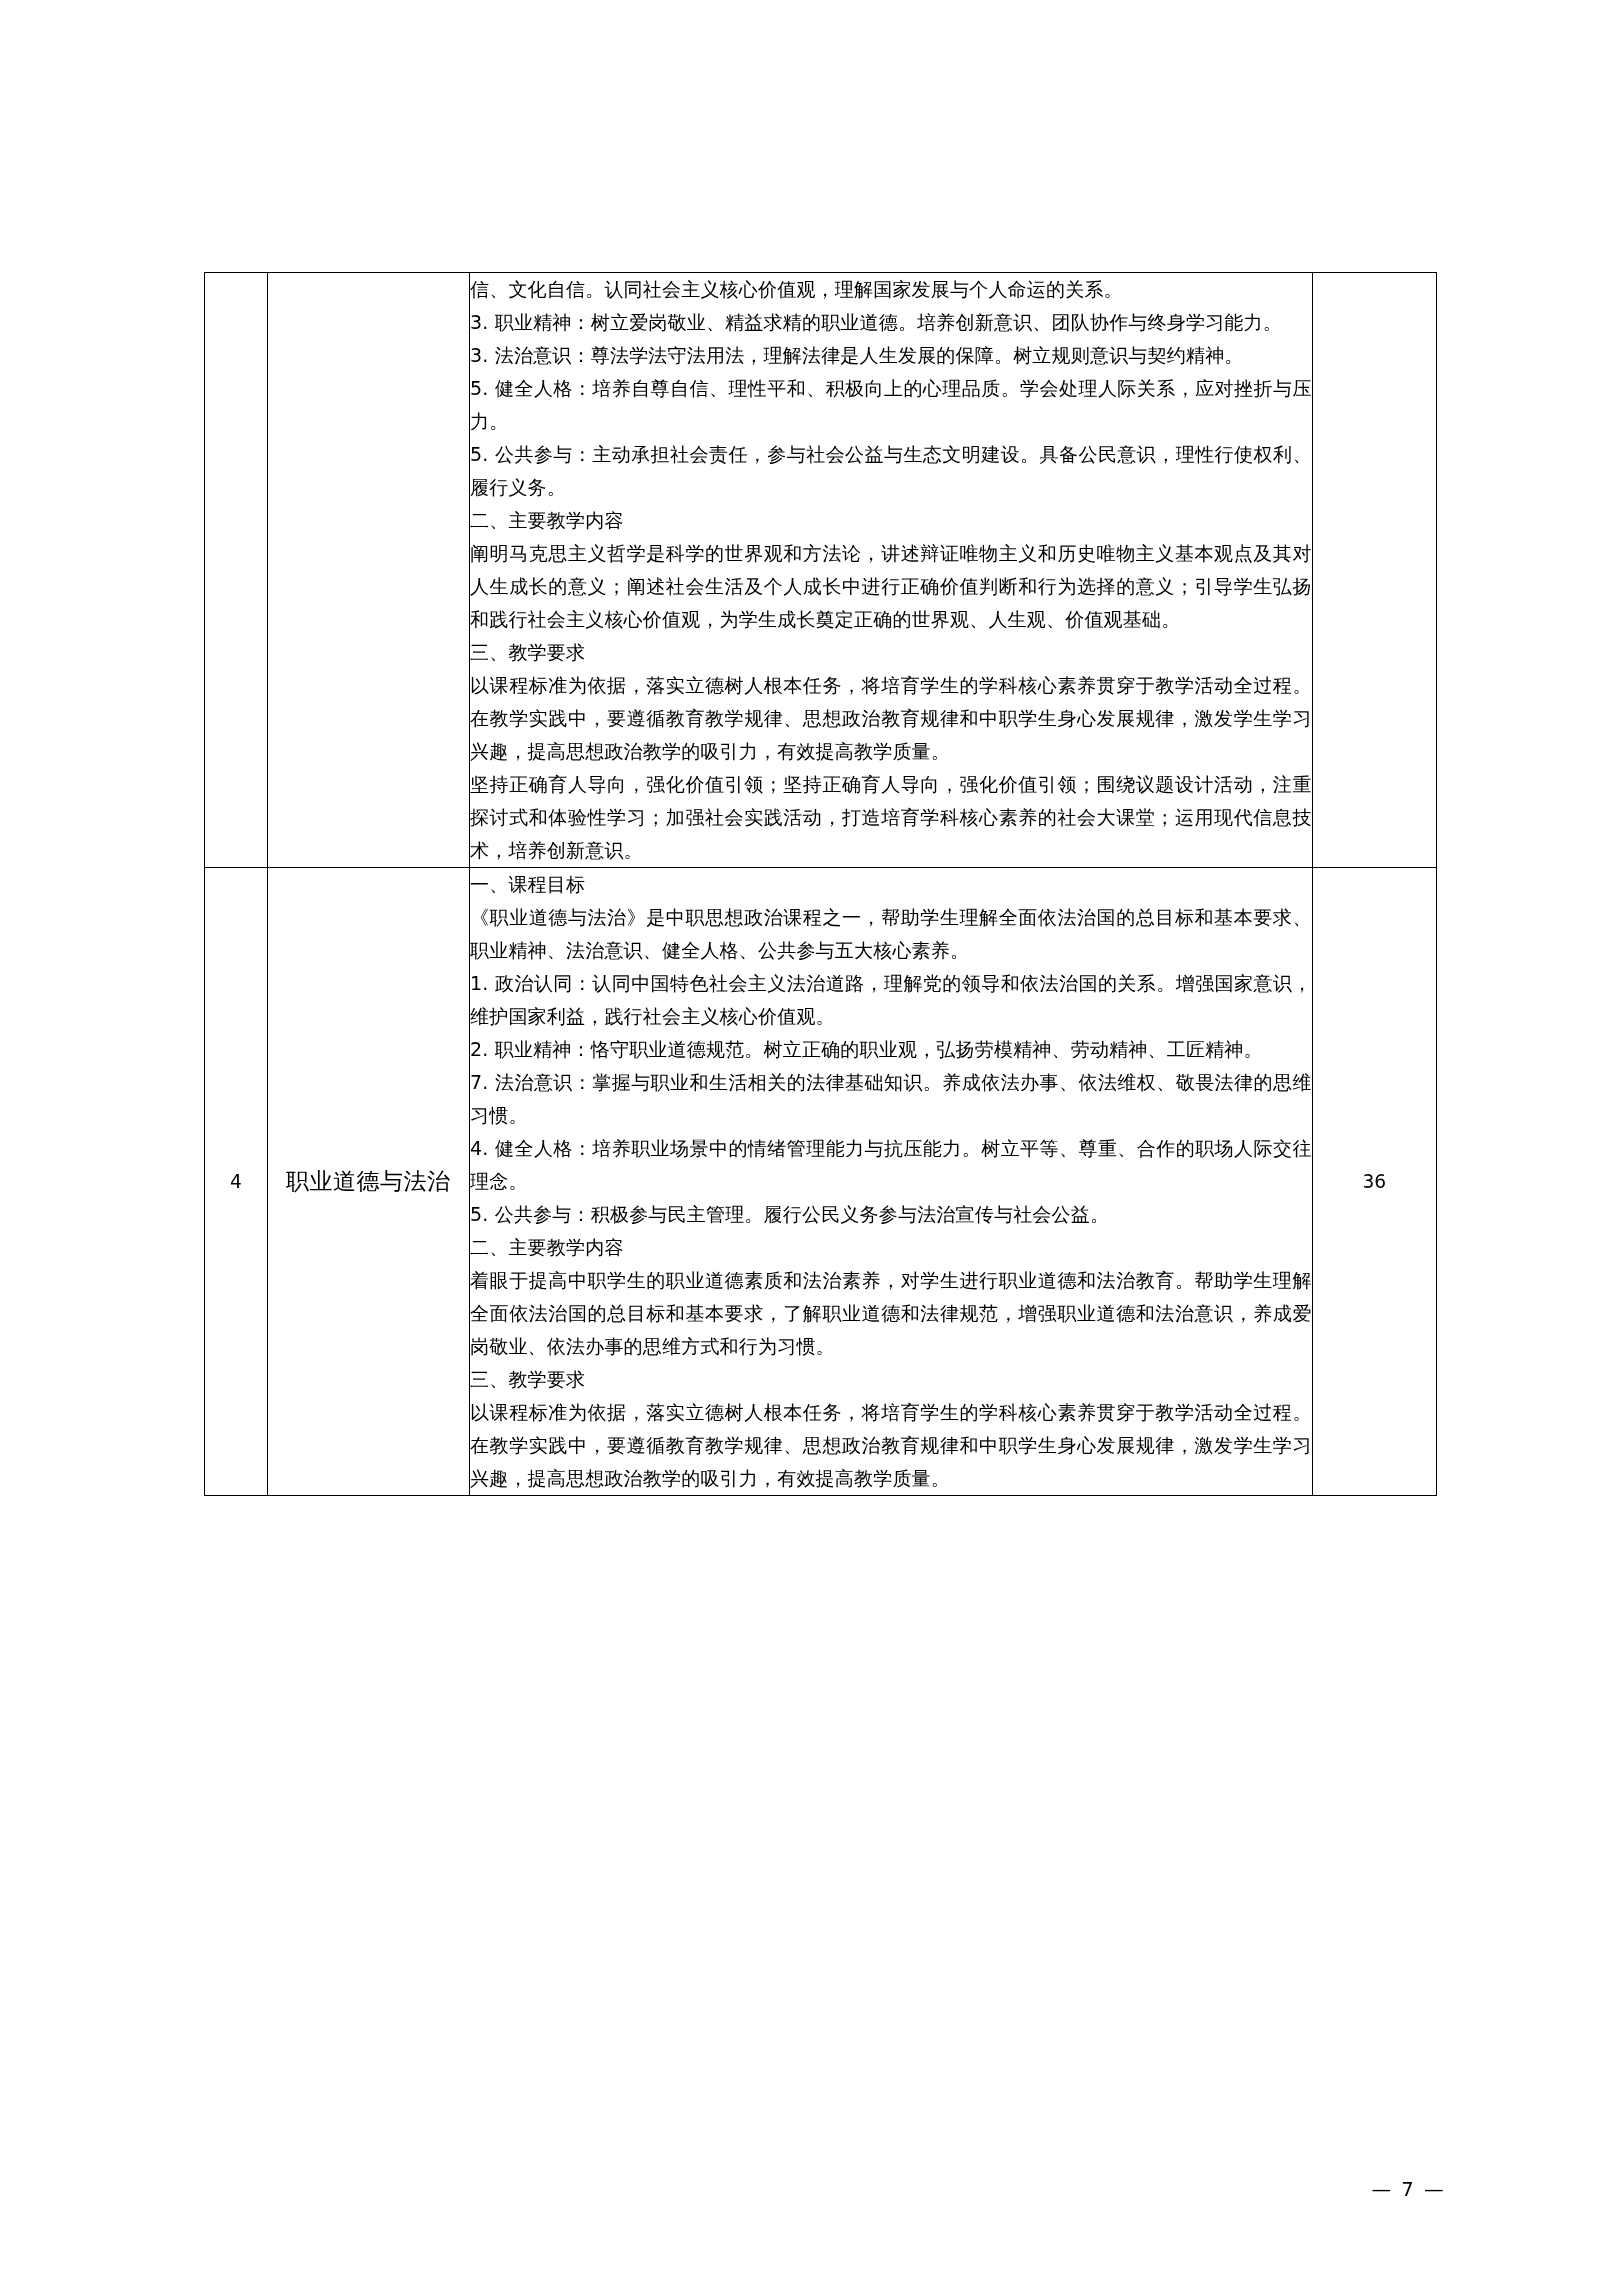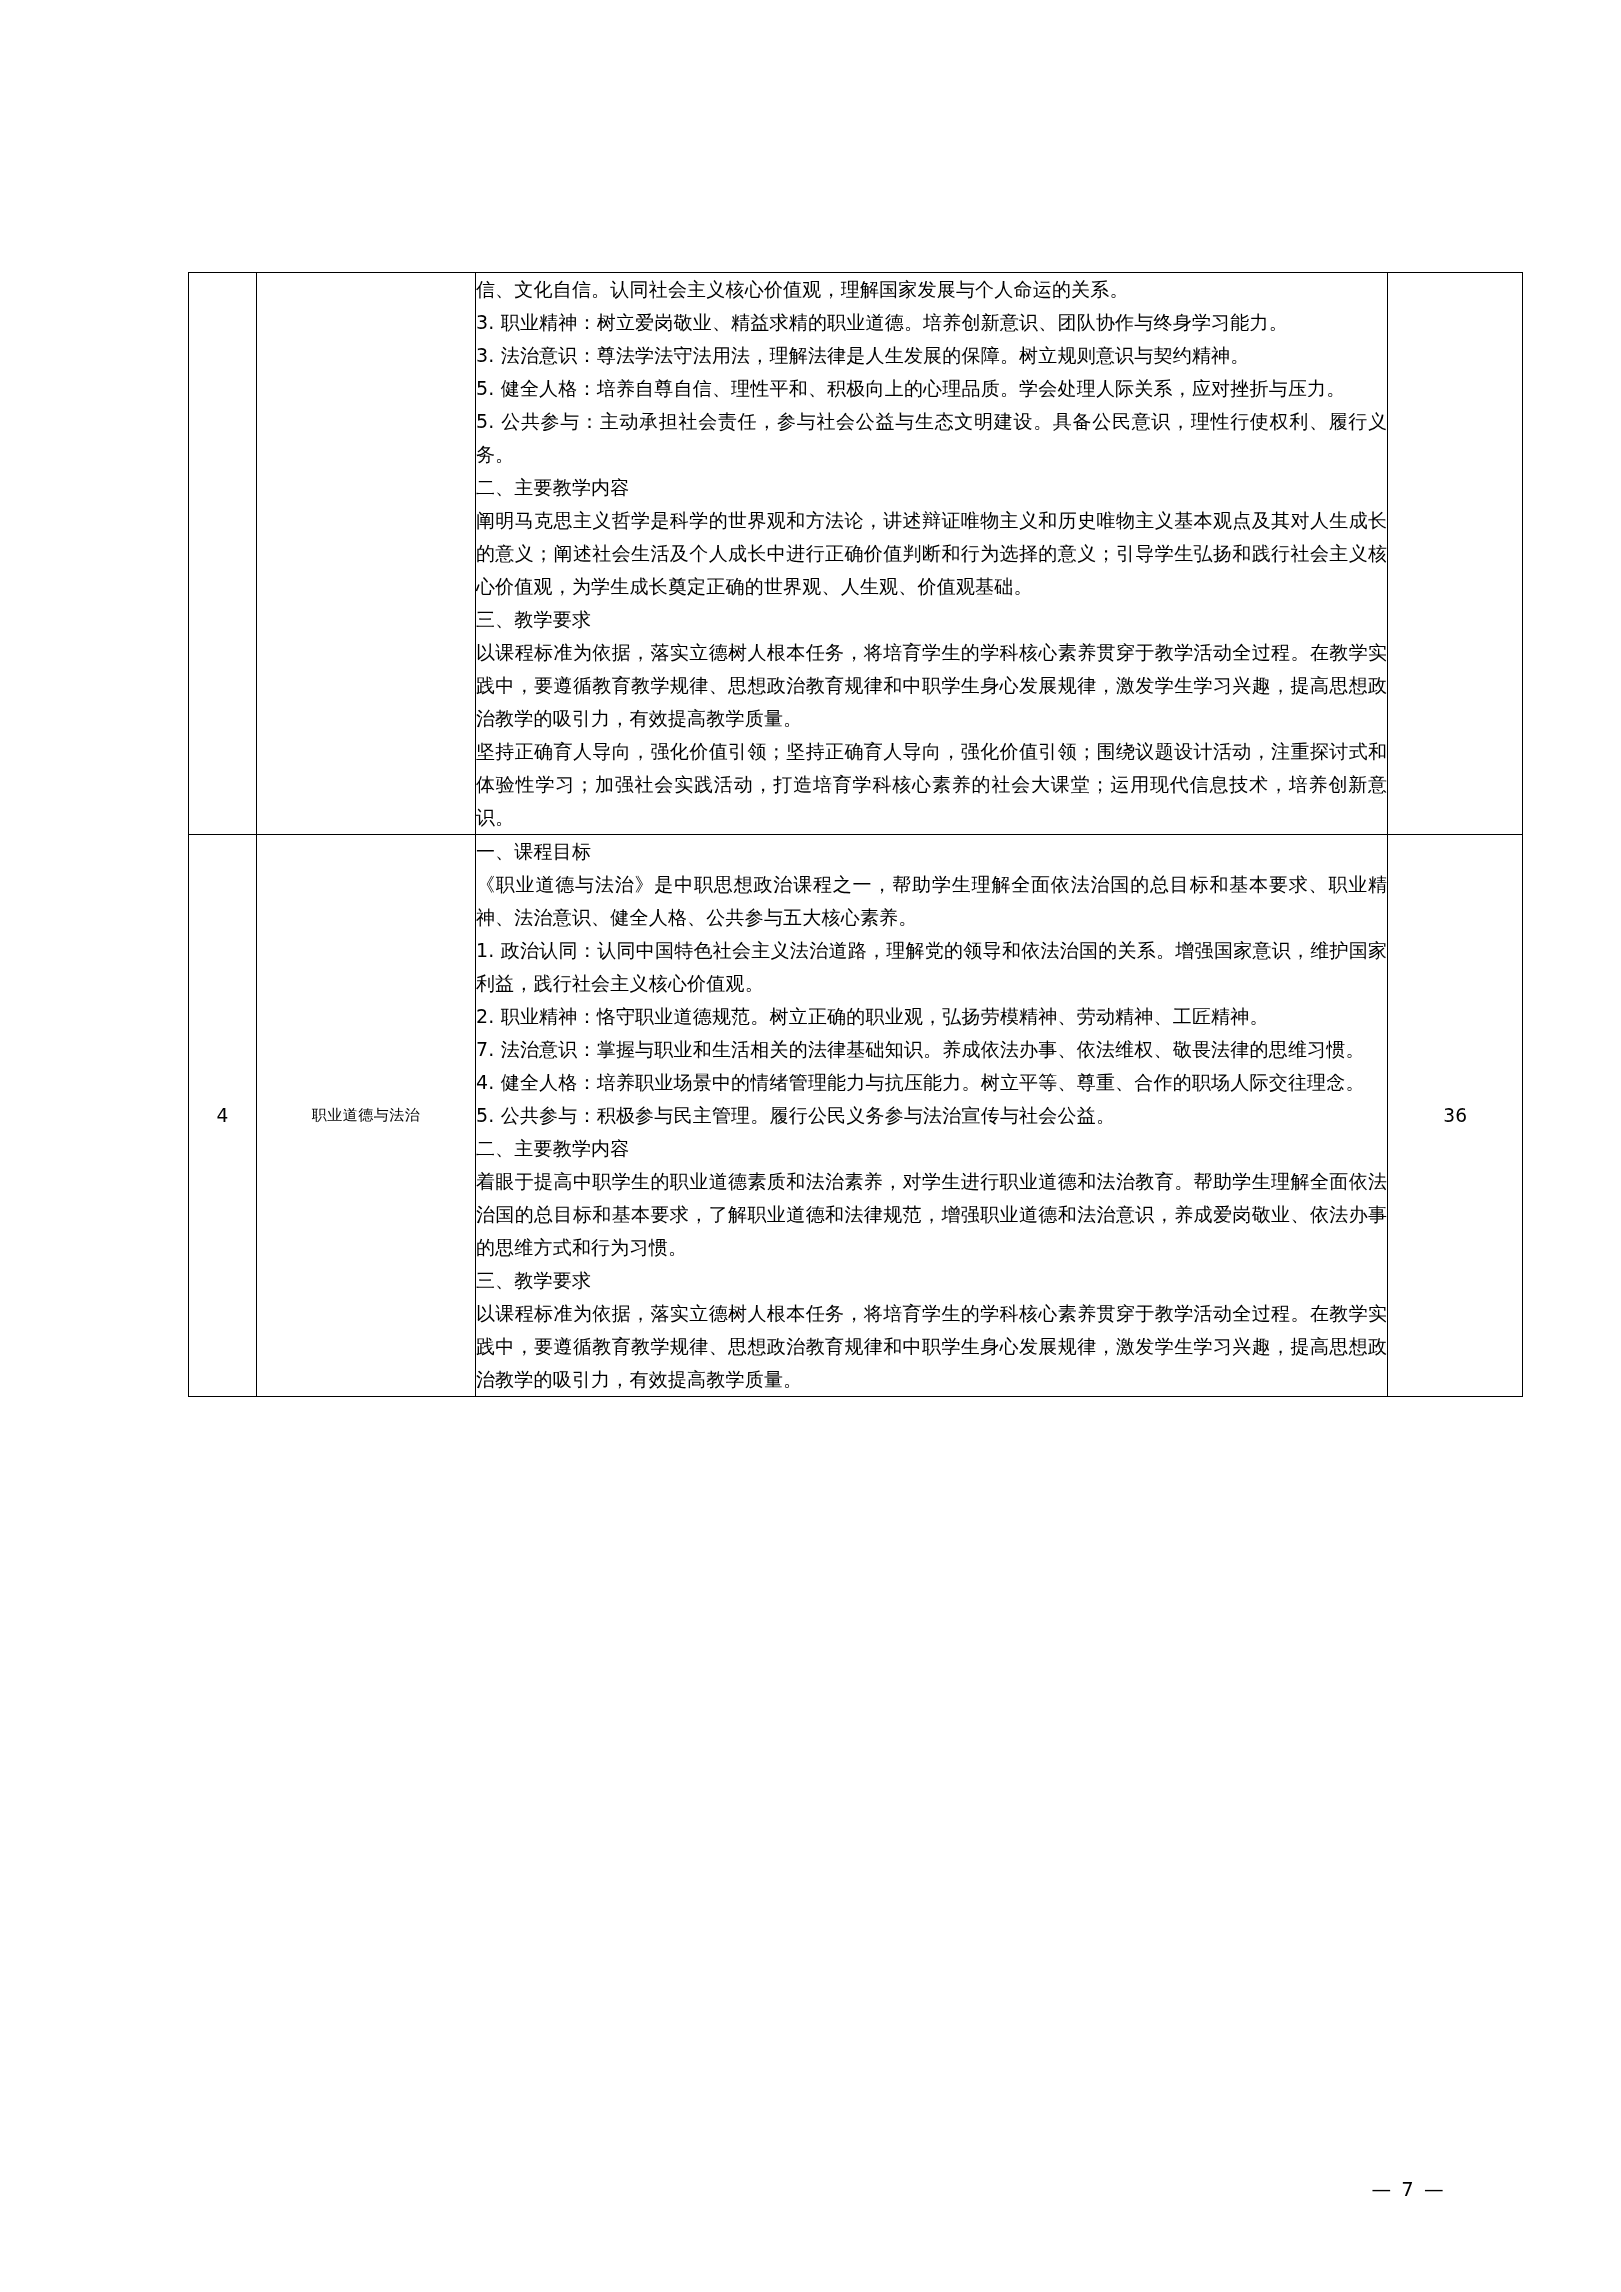--- a/index.html
+++ b/index.html
@@ -17,44 +17,44 @@
   .page {
     position: absolute;
     left: 0;
     top: 0;
     width: 1621px;
     height: 2293px;
     background: #ffffff;
   }
   .doc-table {
     position: absolute;
-    left: 188px;
+    left: 204px;
     top: 272px;
-    width: 1335px;
+    width: 1233px;
     border-collapse: collapse;
     table-layout: fixed;
   }
   .doc-table td {
     border: 1px solid #000000;
     vertical-align: middle;
     padding: 0;
   }
   .col-no { width: 57px; }
   .col-name { width: 186px; }
   .col-content { width: 778px; }
   .col-hours { width: 114px; }
 
   .cell-center {
     text-align: center;
     font-size: 18.6px;
     line-height: 1.9;
   }
   .cell-name {
     text-align: center;
-    font-size: 15px;
+    font-size: 23px;
     line-height: 1.9;
     letter-spacing: 0.5px;
   }
   .content-cell {
     padding: 7.8px 13.7px 9.8px 13.7px;
     vertical-align: top;
   }
   .para {
     font-size: 19px;
     line-height: 33px;

